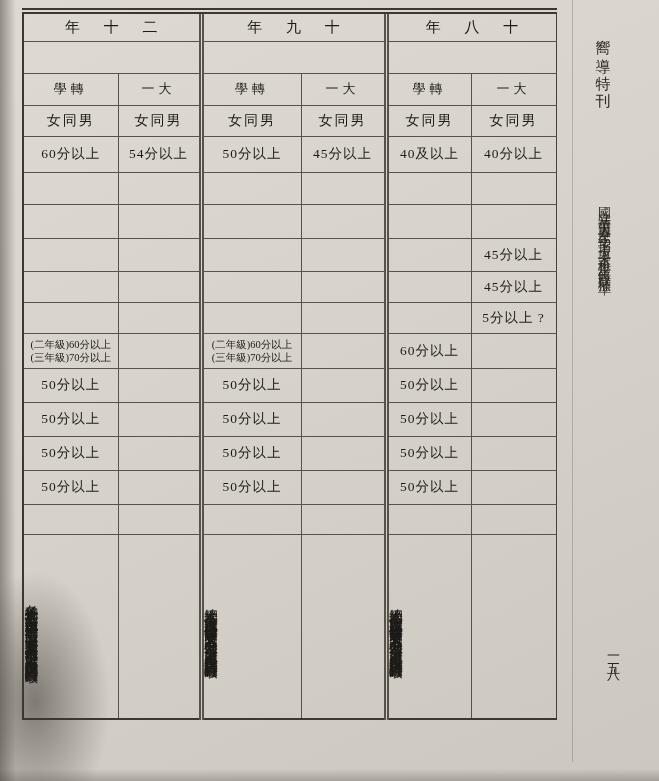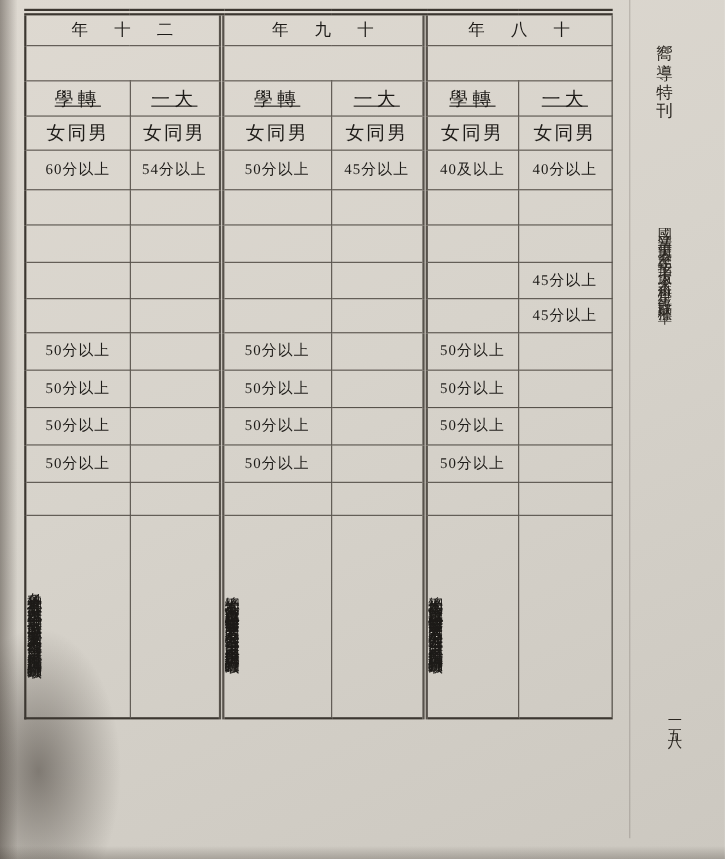--- a/index.html
+++ b/index.html
@@ -20,22 +20,22 @@
   .page-edge-line{position:absolute;left:572px;top:0;width:1px;height:762px;
     background:rgba(70,62,54,.25);}
   
   .grid{position:absolute;left:22px;top:8px;width:533px;border-collapse:collapse;table-layout:fixed;}
   .grid td{border:1px solid var(--line,#57524b);padding:0;text-align:center;vertical-align:middle;
     font-size:13.5px;letter-spacing:1px;white-space:pre-line;color:var(--ink,#1d1b18);}
   .grid td:first-child{border-left:2px solid #3c3731;}
   .grid td:last-child{border-right:1px solid #45403a;}
   tr.year td{border-top:6px double #3c3731;font-size:15px;letter-spacing:10px;padding-left:10px;margin-left:48px;}
   td.grp{border-left:5px double var(--line,#57524b);text-align:center;}
-  td.cat{font-size:17px;letter-spacing:4px;text-decoration:underline;}
-  td.gender{font-size:17px;letter-spacing:2px;}
+  td.cat{font-size:13px;letter-spacing:4px;}
+  td.gender{font-size:14px;letter-spacing:2px;}
   td.small{font-size:10.5px;line-height:13px;letter-spacing:0;}
   tr.notes td{border-bottom:2.5px solid #3c3731;vertical-align:top;}
   .note{writing-mode:vertical-rl;text-orientation:upright;height:148px;
     font-size:13.5px;line-height:15px;letter-spacing:1.2px;padding:3px 2px 0 0;}
   
   .vtext{position:absolute;writing-mode:vertical-rl;text-orientation:upright;color:#29251f;}
   .caption{left:593px;top:28px;font-size:15px;letter-spacing:18px;}
   .mtitle{left:595px;top:196px;font-size:13px;letter-spacing:4px;}
   .pagenum{left:604px;top:648px;font-size:13px;letter-spacing:5px;}
 </style>
@@ -118,20 +118,38 @@
         <td>45分以上</td>
       </tr>
       <tr style="height:31px">
         <td></td>
         <td></td>
         <td class="grp"></td>
         <td></td>
         <td class="grp"></td>
         <td>45分以上</td>
       </tr>
+      <tr style="height:31px">
+        <td></td>
+        <td></td>
+        <td class="grp"></td>
+        <td></td>
+        <td class="grp"></td>
+        <td>5分以上 ?</td>
+      </tr>
+      <tr style="height:35px">
+        <td class="small">(二年級)60分以上
+(三年級)70分以上</td>
+        <td></td>
+        <td class="grp small">(二年級)60分以上
+(三年級)70分以上</td>
+        <td></td>
+        <td class="grp">60分以上</td>
+        <td></td>
+      </tr>
       <tr style="height:34px">
         <td>50分以上</td>
         <td></td>
         <td class="grp">50分以上</td>
         <td></td>
         <td class="grp">50分以上</td>
         <td></td>
       </tr>
       <tr style="height:34px">
         <td>50分以上</td>

